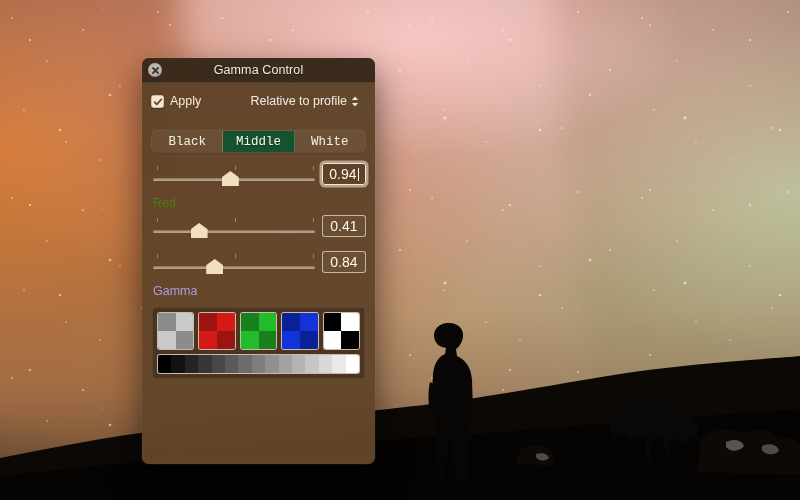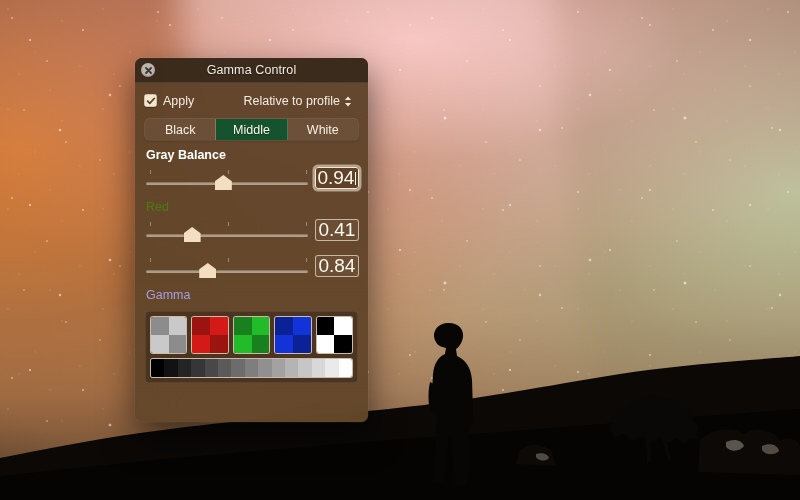--- a/index.html
+++ b/index.html
@@ -63,21 +63,21 @@
     background-size:95px 100px;background-repeat:repeat;opacity:.8;
   }
   .vign{position:absolute;inset:0;background:radial-gradient(130% 110% at 50% 38%, rgba(0,0,0,0) 55%, rgba(0,0,0,.42) 100%);}
 
   
   .ground{position:absolute;left:0;right:0;bottom:0;height:210px;}
   .ground svg{display:block;width:800px;height:210px;}
 
   
   .win{
-    position:absolute;left:135px;top:58px;width:233px;height:364px;
+    position:absolute;left:142px;top:58px;width:233px;height:406px;
     border-radius:7px;overflow:hidden;
     box-shadow:0 14px 34px rgba(0,0,0,.55), 0 0 0 .5px rgba(255,255,255,.13);
     background:rgba(88,62,38,.90);
     backdrop-filter:blur(22px) saturate(1.1);
   }
   .win-tint{position:absolute;inset:0;background:linear-gradient(180deg,rgba(96,68,42,.55),rgba(108,78,46,.55));}
   .titlebar{
     position:relative;height:24px;
     background:rgba(54,38,26,.86);
     display:flex;align-items:center;justify-content:center;
@@ -91,38 +91,39 @@
     position:absolute;left:6px;top:50%;transform:translateY(-50%);
     width:14px;height:14px;border-radius:50%;
     background:#b9b4ae;display:flex;align-items:center;justify-content:center;
     box-shadow:inset 0 -1px 1px rgba(0,0,0,.22);
   }
   .closebtn svg{display:block;}
 
   .body{position:relative;padding:0 9px;}
 
   .row-top{display:flex;align-items:center;height:30px;margin-top:3px;}
-  .chk-wrap{display:flex;align-items:flex-start;gap:6px;}
+  .chk-wrap{display:flex;align-items:flex-end;gap:6px;}
   .chk{
     width:13px;height:13px;border-radius:3px;background:#f6e6cf;
     box-shadow:inset 0 0 0 .5px rgba(0,0,0,.30), 0 1px 1px rgba(0,0,0,.25);
     display:flex;align-items:center;justify-content:center;
   }
   .chk svg{display:block;}
   .chk-label{font-size:12.5px;color:#f4ece2;}
   .popup{
     margin-left:auto;margin-right:7px;display:flex;align-items:center;gap:4px;
     font-size:12.5px;color:#f4ece2;cursor:default;
   }
   .chev{display:flex;flex-direction:column;line-height:0;gap:1px;}
 
   
   .seg{
-    display:flex;height:21px;margin:3px 1px 0 1px;border-radius:4px;overflow:hidden;
+    display:flex;height:21px;margin:15px 1px 0 1px;border-radius:4px;overflow:hidden;
     box-shadow:0 0 0 .5px rgba(255,255,255,.22), 0 1px 2px rgba(0,0,0,.3);
+    font-family:Liberation Mono, monospace;
   }
   .seg-item{
     flex:1;display:flex;align-items:center;justify-content:center;
     font-size:12.5px;color:#f7f0e6;background:rgba(255,255,255,.05);
     border-right:.5px solid rgba(255,255,255,.22);
   }
   .seg-item:last-child{border-right:none;}
   .seg-item.on{background:#14532d;color:#fff7ec;text-shadow:0 1px 1px rgba(0,0,0,.35);}
 
   
@@ -140,21 +141,21 @@
   }
   .thumb{
     position:absolute;top:5px;width:17px;height:15px;margin-left:-8.5px;
     background:#f3dec2;
     clip-path:polygon(50% 0%, 100% 42%, 100% 100%, 0% 100%, 0% 42%);
     filter:drop-shadow(0 1px 1px rgba(0,0,0,.4));
   }
   .valbox{
     margin-left:5px;margin-top:3px;width:44px;height:20px;border-radius:3px;
     display:flex;align-items:center;justify-content:center;
-    font-size:19px;color:#fdf8f1;
+    font-size:14px;color:#fdf8f1;
     border:1px solid rgba(240,226,206,.70);
     background:rgba(255,255,255,.04);
   }
   .valbox.focused{
     background:rgba(92,64,40,.75);
     border:1px solid #f3e7d4;
     box-shadow:0 0 0 2.5px rgba(238,226,208,.60);
   }
   .caret{display:inline-block;width:1px;height:13px;background:#fffaf2;margin-left:1px;}
 
@@ -269,21 +270,20 @@
         </div>
       </div>
 
       <div class="seg">
         <div class="seg-item">Black</div>
         <div class="seg-item on">Middle</div>
         <div class="seg-item">White</div>
       </div>
 
       <div class="slider-block">
-        <div class="sl-label" style="color: rgb(255, 255, 255);">Gray Balance</div>
         <div class="sl-line">
           <div class="sl-area">
             <div class="ticks">
               <span class="tick" style="left:6px"></span>
               <span class="tick" style="left:84px"></span>
               <span class="tick" style="left:162px"></span>
             </div>
             <div class="track"></div>
             <div class="thumb" style="left: 79.32px;"></div>
           </div>

